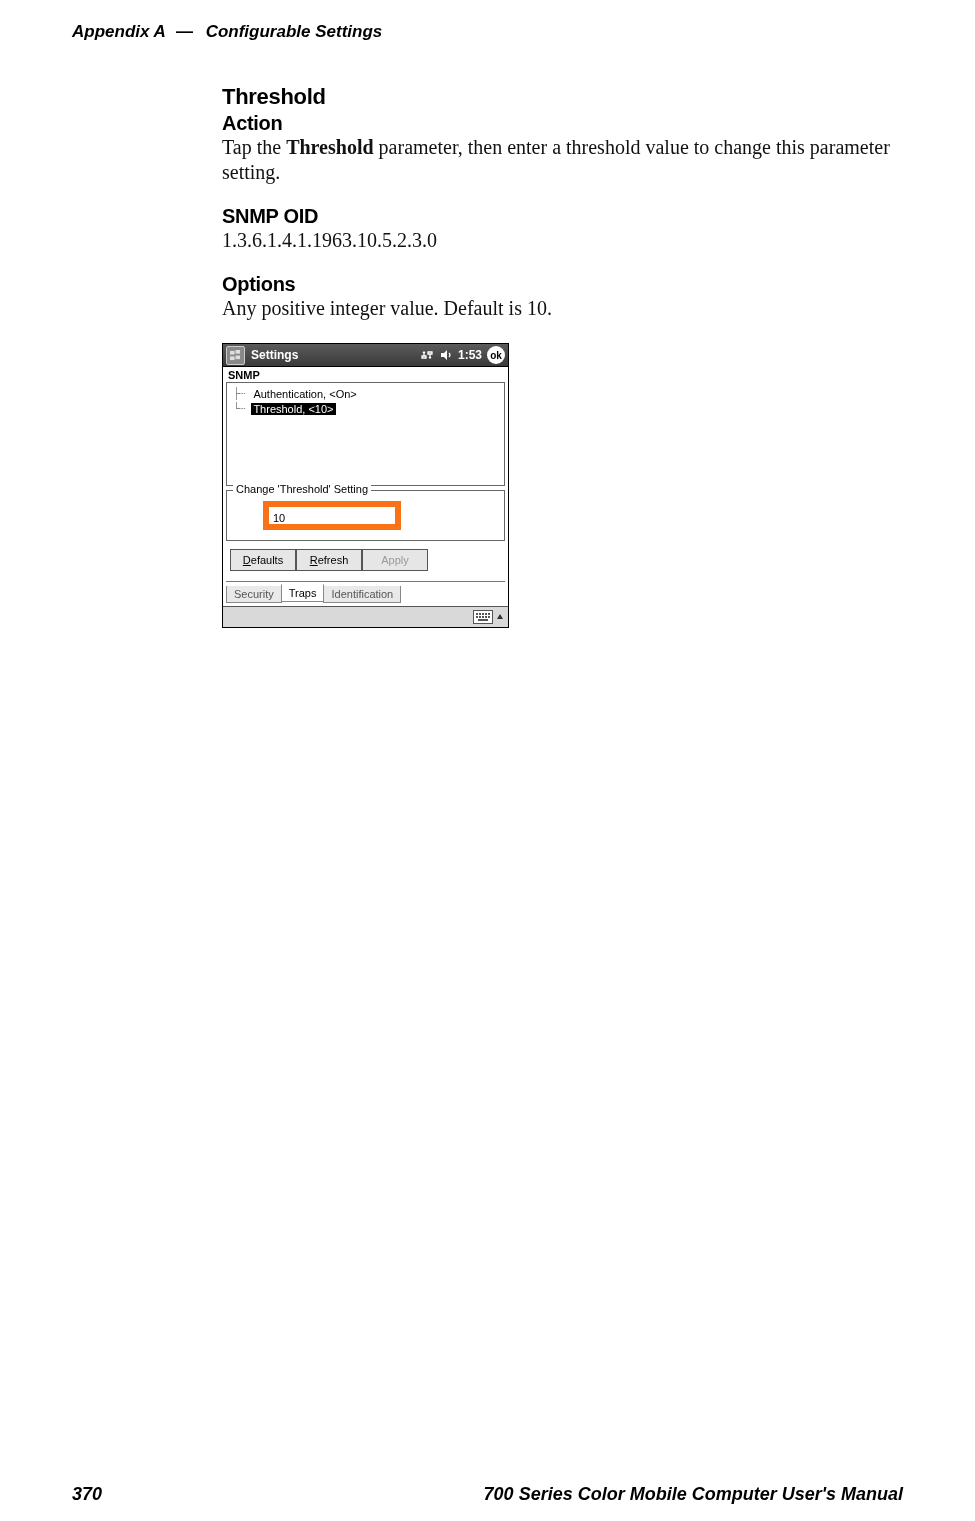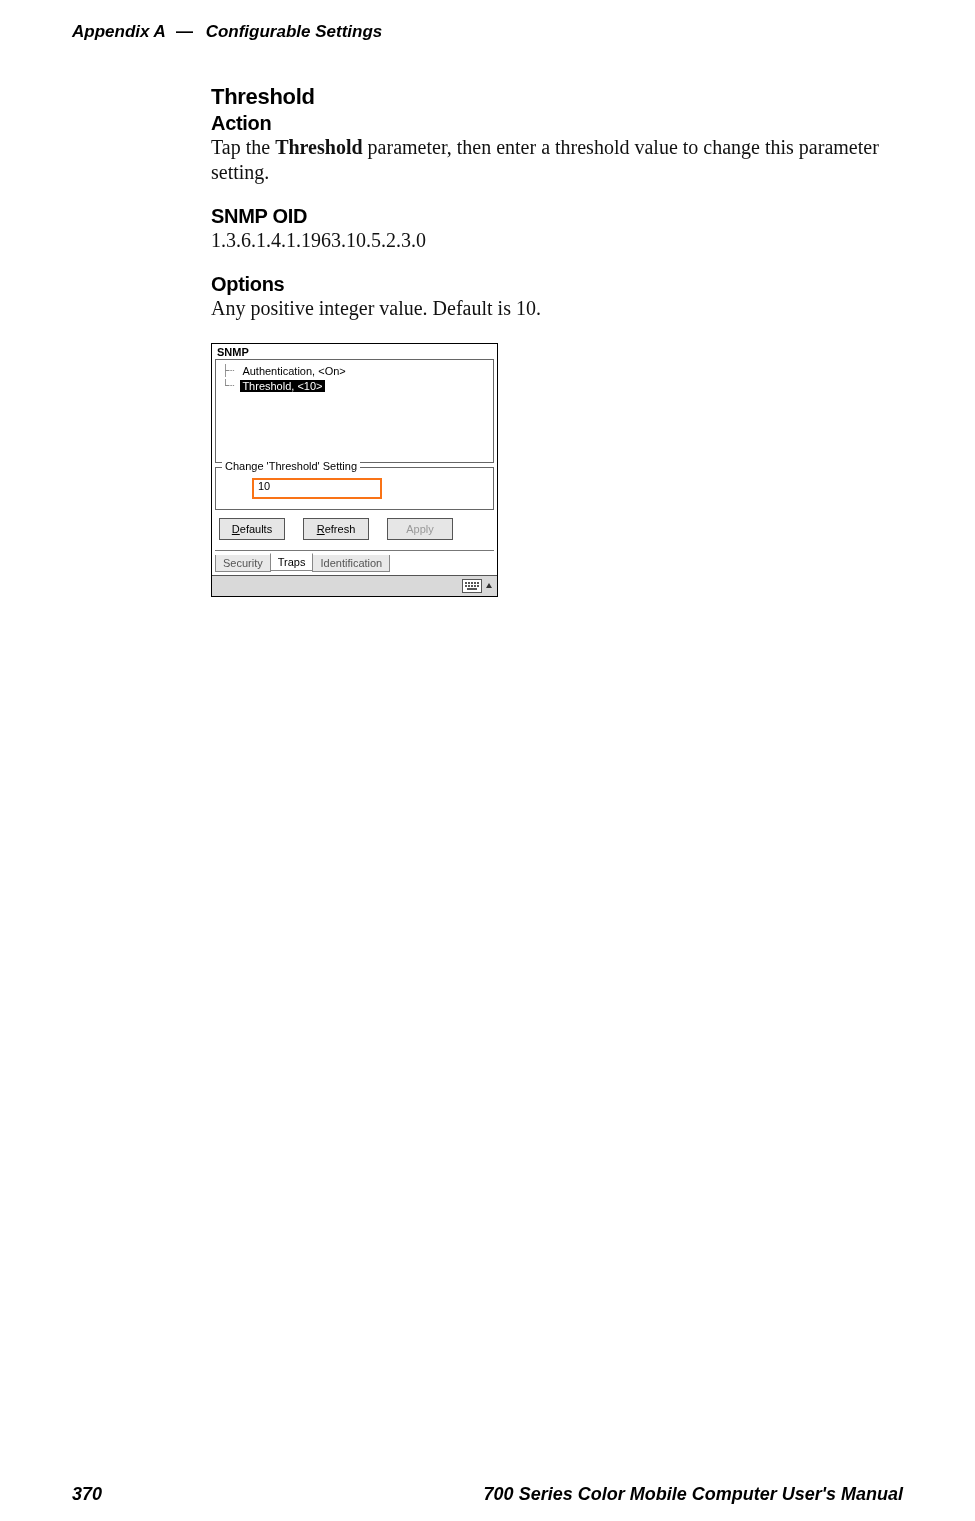--- a/index.html
+++ b/index.html
@@ -27,21 +27,21 @@
     font-weight: bold;
     font-style: italic;
   }
   .running-header .dash {
     font-style: normal;
     margin: 0 8px 0 6px;
   }
   .content {
     position: absolute;
     top: 84px;
-    left: 211px;
+    left: 222px;
     width: 680px;
   }
   .heading {
     font-family: Arial, Helvetica, sans-serif;
     font-weight: 900;
     font-size: 22px;
     margin-bottom: 2px;
     letter-spacing: -0.3px;
   }
   .heading.sub {
@@ -124,32 +124,31 @@
     border: 1px solid #666;
     margin: 4px 0 6px 0;
     padding: 10px 8px 10px 8px;
     position: relative;
   }
   .fieldset-legend {
     position: absolute; top: -8px; left: 6px;
     background: #fff; padding: 0 3px; font-size: 11px;
   }
   .txtfield {
-    border: 2px solid #f97316;
+    border: 6px solid #f97316;
     height: 17px;
     width: 118px;
     margin-left: 28px;
     padding: 0 4px;
     font-size: 11px;
-    display: flex; align-items: flex-start;
+    display: flex; align-items: flex-end;
     background: #fff;
   }
   .btnrow {
     display: flex;
-    gap: 18px;
     padding: 2px 4px 4px 4px;
     margin-bottom: 6px;
   }
   .btn {
     width: 64px; height: 20px;
     border: 1px solid #555;
     background: #e6e6e6;
     display: inline-flex; align-items:center; justify-content:center;
     font-size: 11px;
   }
@@ -232,20 +231,44 @@
     </div>
 
     <div class="heading sub">SNMP OID</div>
     <div class="body-text">1.3.6.1.4.1.1963.10.5.2.3.0</div>
 
     <div class="heading sub">Options</div>
     <div class="body-text">Any positive integer value. Default is 10.</div>
 
     <div class="shot">
 
+      <div class="titlebar">
+        <span class="winflag">
+          <svg viewBox="0 0 12 12">
+              <rect x="0" y="1" width="5" height="4" fill="#ddd"></rect>
+              <rect x="6" y="0" width="5" height="4" fill="#ddd"></rect>
+              <rect x="0" y="7" width="5" height="4" fill="#ddd"></rect>
+              <rect x="6" y="6" width="5" height="4" fill="#ddd"></rect>
+            </svg>
+        </span>
+        <span class="tb-title">Settings</span>
+        <span class="tb-icon">
+          <svg width="14" height="12" viewBox="0 0 14 12">
+              <path d="M2 9 L6 9 L6 7 L2 7 Z M4 7 L4 3 M3 4 L4 3 L5 4 M8 3 L12 3 L12 5 L8 5 Z M10 5 L10 9 M9 8 L10 9 L11 8" stroke="#fff" stroke-width="1.3" fill="none"></path>
+            </svg>
+        </span>
+        <span class="tb-icon">
+          <svg width="12" height="12" viewBox="0 0 12 12">
+              <path d="M1 4 L4 4 L7 1 L7 11 L4 8 L1 8 Z" fill="#fff"></path>
+              <path d="M9 4 Q11 6 9 8" stroke="#fff" stroke-width="1.2" fill="none"></path>
+            </svg>
+        </span>
+        <span class="tb-time">1:53</span>
+        <span class="ok-badge">ok</span>
+      </div>
 
       <div class="panel">
         <div class="snmp-label">SNMP</div>
 
         <div class="treebox">
           <div class="tree-row">
             <span class="tree-connector">├┈ </span>
             <span class="tree-text">Authentication, &lt;On&gt;</span>
           </div>
           <div class="tree-row">

